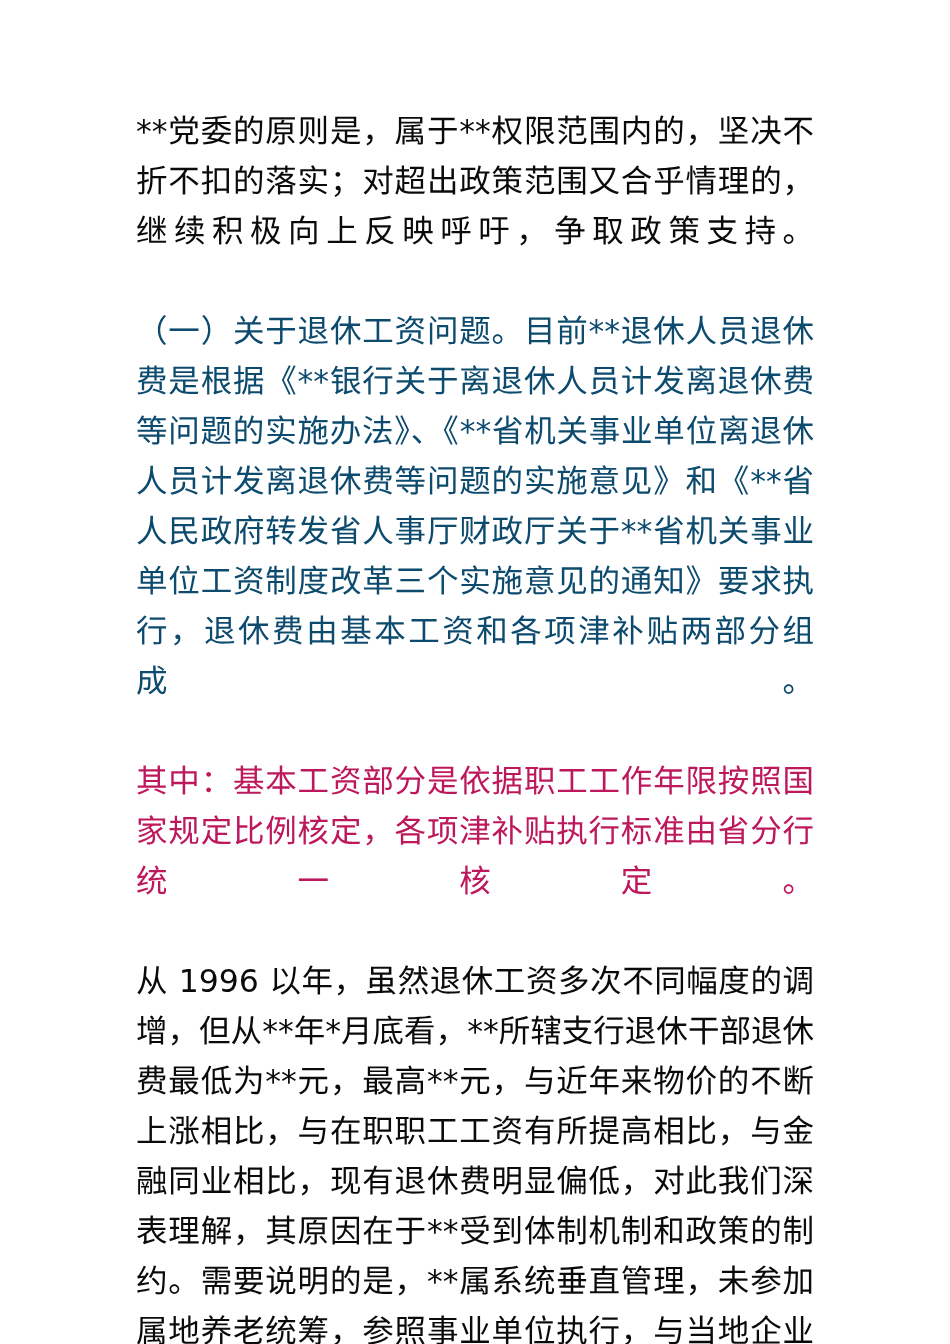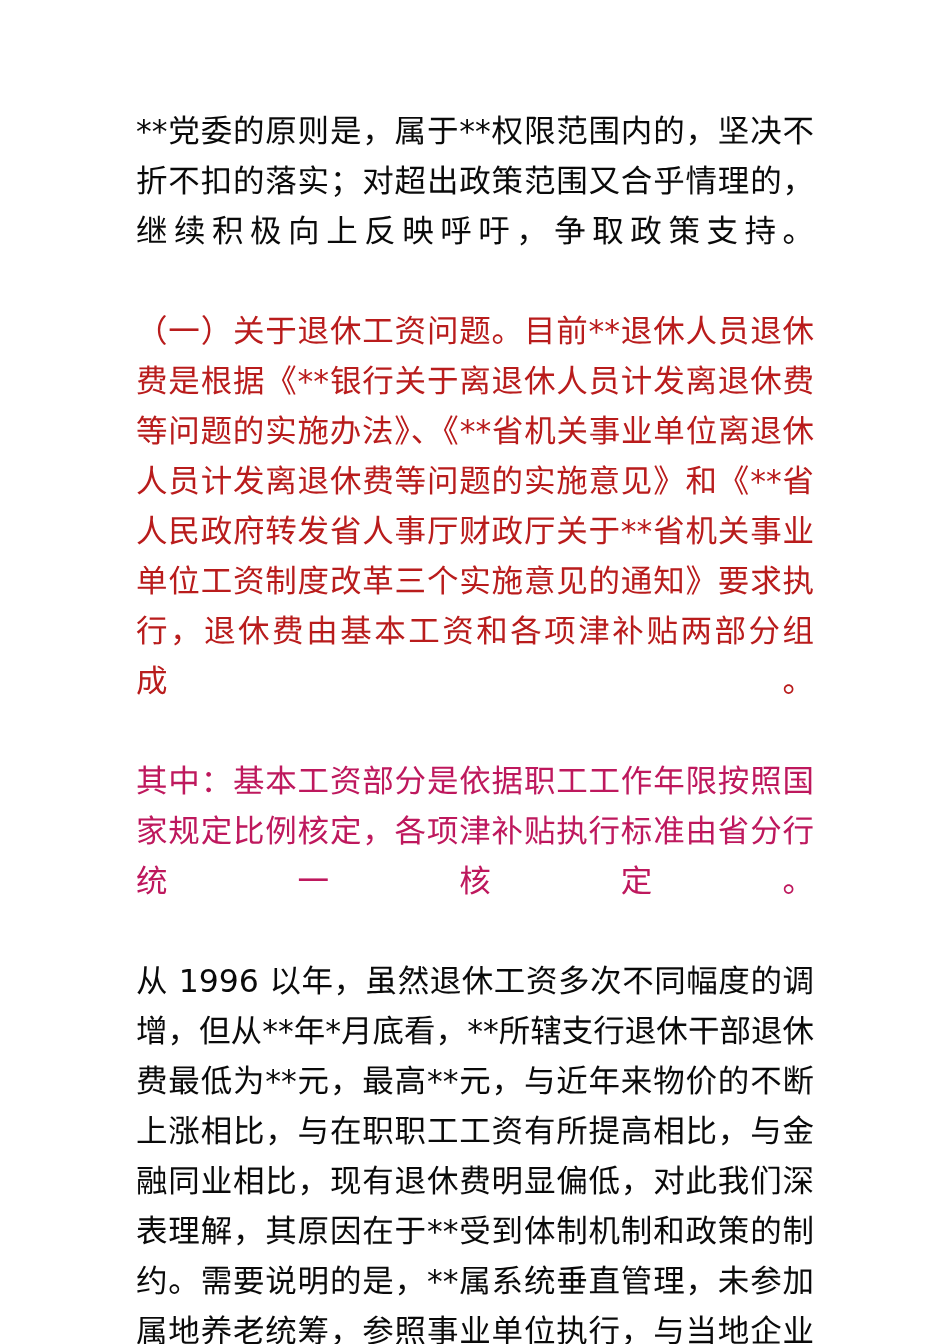--- a/index.html
+++ b/index.html
@@ -54,21 +54,21 @@
 </style>
 </head>
 <body style="background: rgb(255, 255, 255);">
 
 <div id="page" style="background: rgb(255, 255, 255);">
 
   <div id="doc-body">
 
     <p class="para" style="color: rgb(10, 10, 10);">**党委的原则是，属于**权限范围内的，坚决不折不扣的落实；对超出政策范围又合乎情理的，继续积极向上反映呼吁，争取政策支持。</p>
 
-    <p class="para" style="color: #b91c1c;">（一）关于退休工资问题。目前**退休人员退休费是根据《**银行关于离退休人员计发离退休费等问题的实施办法》、《**省机关事业单位离退休人员计发离退休费等问题的实施意见》和《**省人民政府转发省人事厅财政厅关于**省机关事业单位工资制度改革三个实施意见的通知》要求执行，退休费由基本工资和各项津补贴两部分组成。</p>
+    <p class="para" style="color: #0c4a6e;">（一）关于退休工资问题。目前**退休人员退休费是根据《**银行关于离退休人员计发离退休费等问题的实施办法》、《**省机关事业单位离退休人员计发离退休费等问题的实施意见》和《**省人民政府转发省人事厅财政厅关于**省机关事业单位工资制度改革三个实施意见的通知》要求执行，退休费由基本工资和各项津补贴两部分组成。</p>
 
     <p class="para" style="color: #be185d;">其中：基本工资部分是依据职工工作年限按照国家规定比例核定，各项津补贴执行标准由省分行统一核定。</p>
 
     <p class="para" style="color: rgb(10, 10, 10);">从 1996 以年，虽然退休工资多次不同幅度的调增，但从**年*月底看，**所辖支行退休干部退休费最低为**元，最高**元，与近年来物价的不断上涨相比，与在职职工工资有所提高相比，与金融同业相比，现有退休费明显偏低，对此我们深表理解，其原因在于**受到体制机制和政策的制约。需要说明的是，**属系统垂直管理，未参加属地养老统筹，参照事业单位执行，与当地企业及其它**银行没有可比性。工资政策是刚性问题，各项津补贴执行标准由**统一核定，各**行只有执行权和反映权，没有决策权，不能擅自提高津补贴执行标准，没有可调控、回旋的余地。</p>
 
   </div>
 
 </div>
 
 </body></html>

